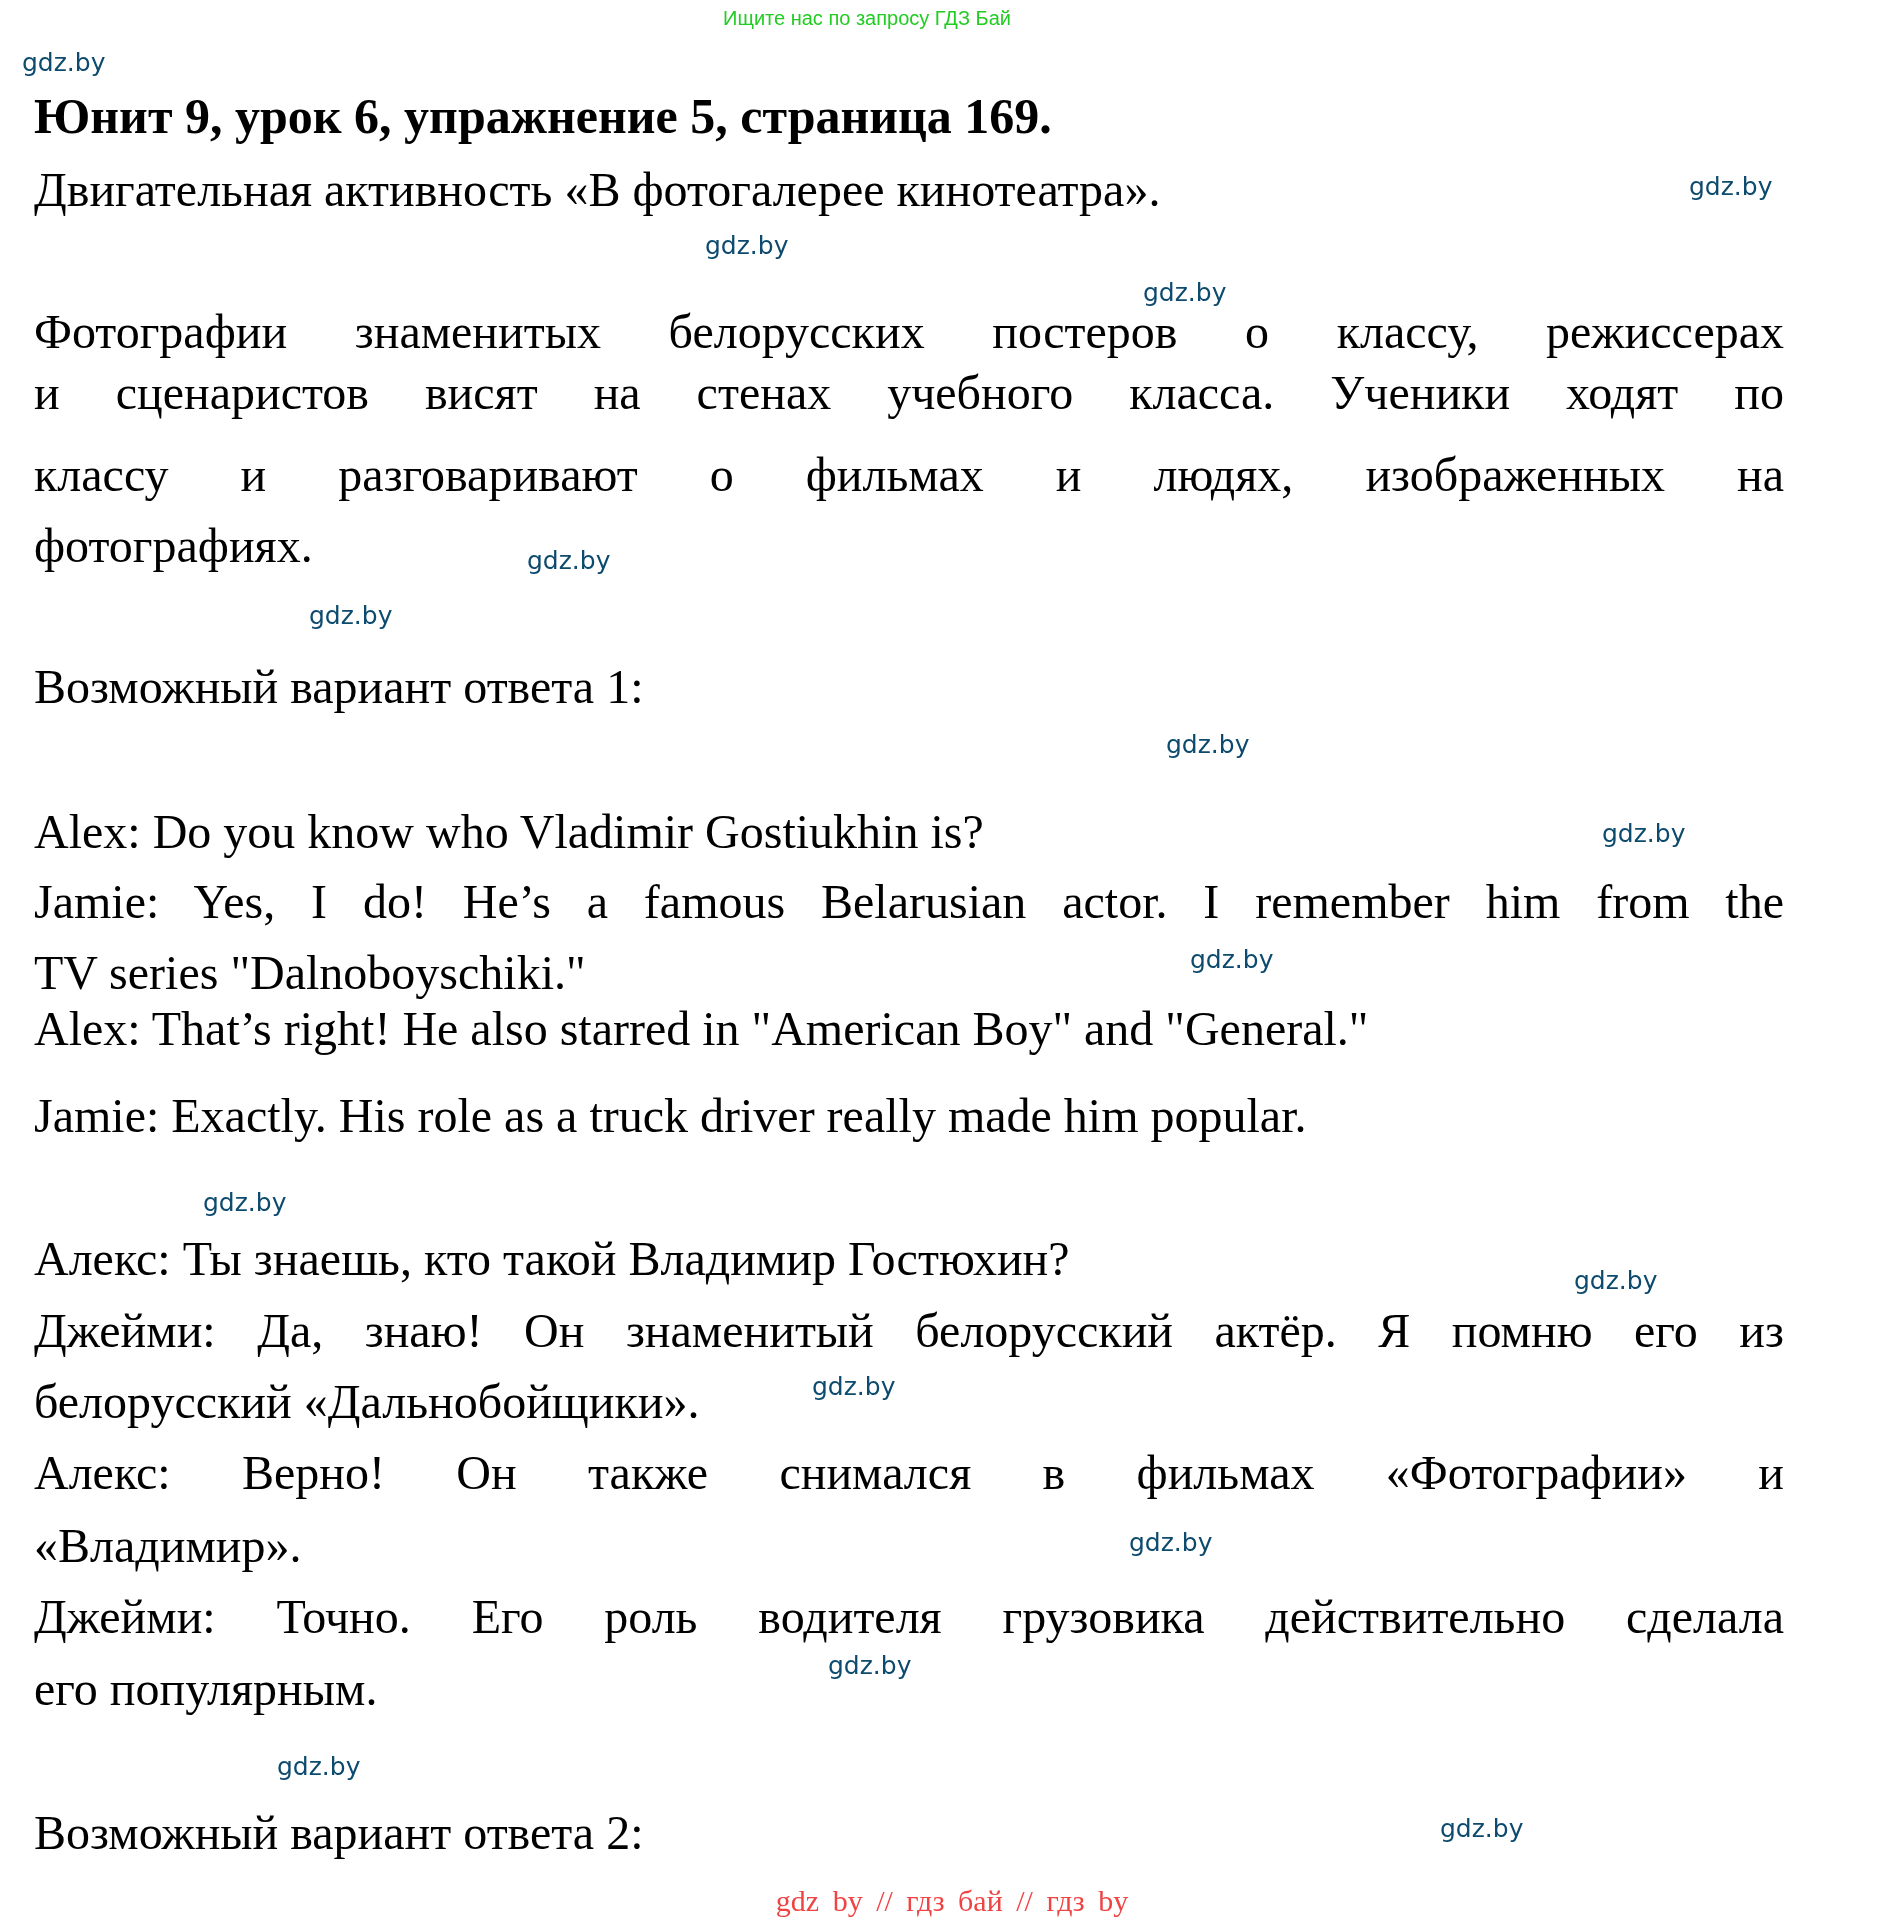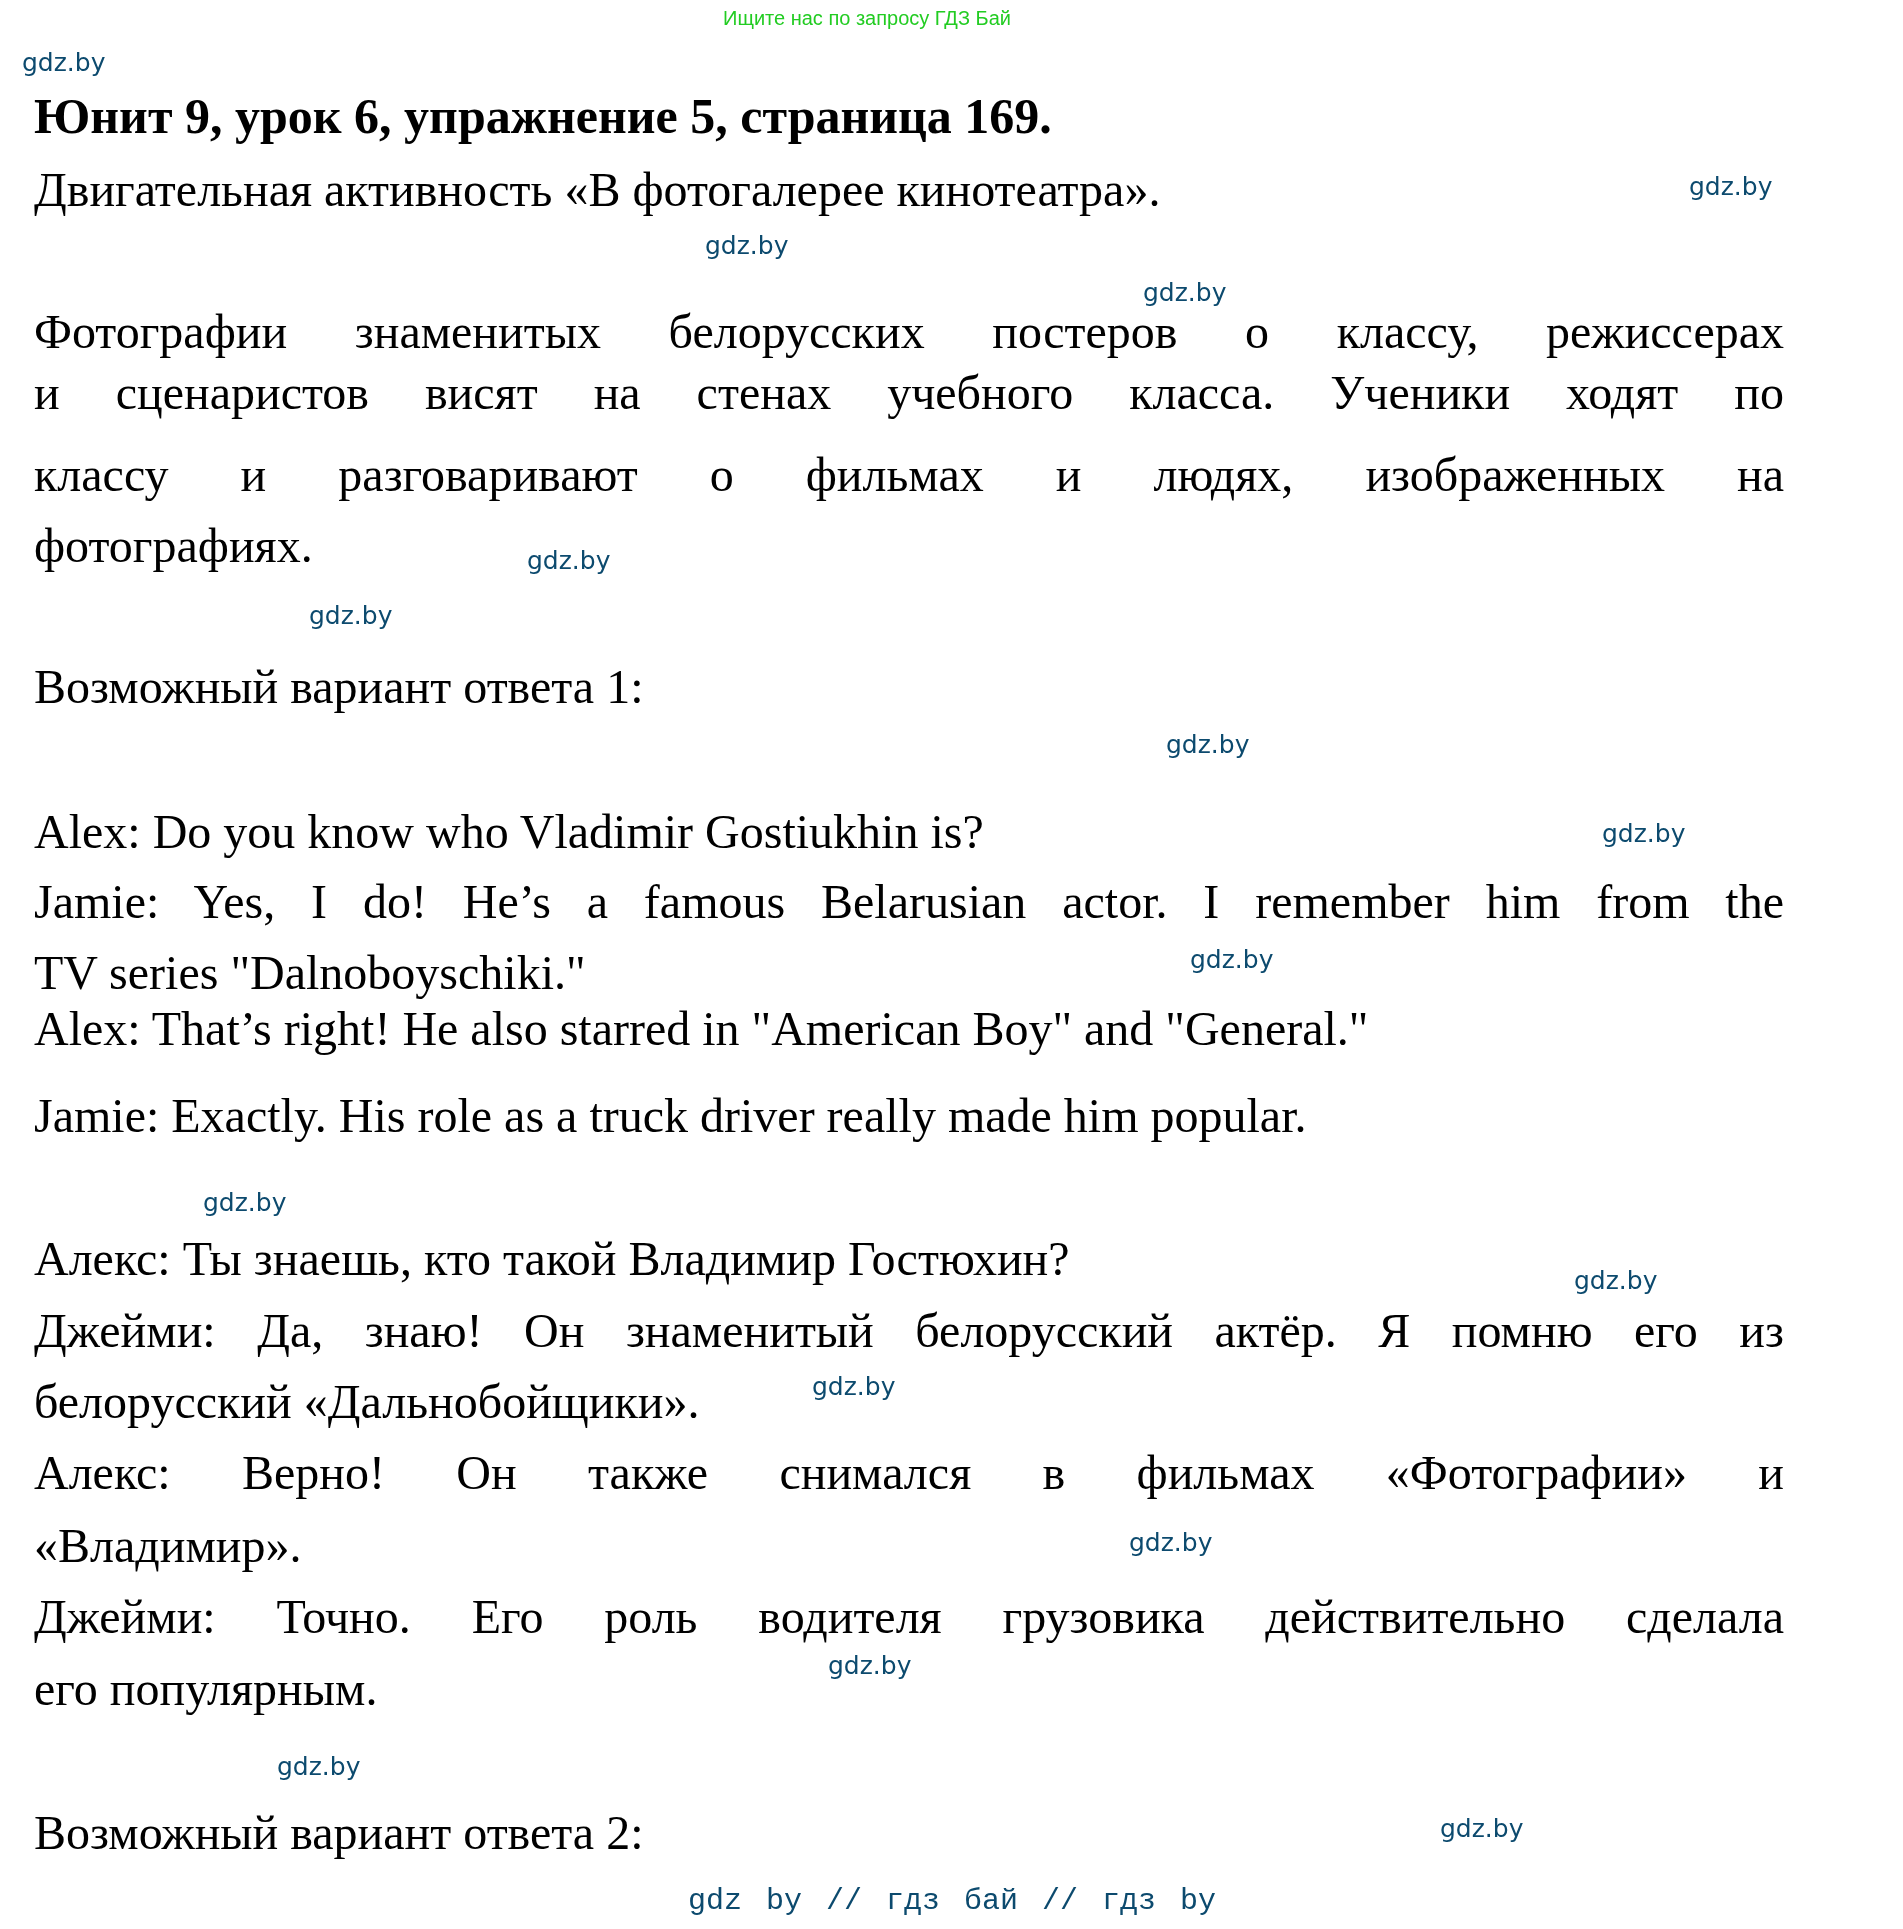--- a/index.html
+++ b/index.html
@@ -12,21 +12,21 @@
   }
   .wm {
     font-family: "DejaVu Sans", sans-serif; font-size: 25px; line-height: 30px; color: #0c4a6e;
   }
   .serif { font-family: "Liberation Serif", serif; color: #000; }
   .title { font-weight: bold; font-size: 50px; line-height: 59px; left: 34px; top: 87px; }
   .line { font-size: 48px; line-height: 57px; left: 34px; }
   .just { width: 1750px; text-align: justify; text-align-last: justify; white-space: normal; }
   .footer {
     top: 1883px; left: 0; width: 1904px; text-align: center;
-    font-family: Liberation Mono, monospace; font-size: 30px; line-height: 36px; color: #0c4a6e;
+    font-family: Liberation Serif, serif; font-size: 30px; line-height: 36px; color: #ef4444;
     word-spacing: 6px;
   }
 </style>
 </head>
 <body>
 
 <div class="abs promo">Ищите нас по запросу ГДЗ Бай</div>
 
 <div class="abs wm" style="left:22px;top:48px;">gdz.by</div>
 <div class="abs wm" style="left:1689px;top:172px;">gdz.by</div>

